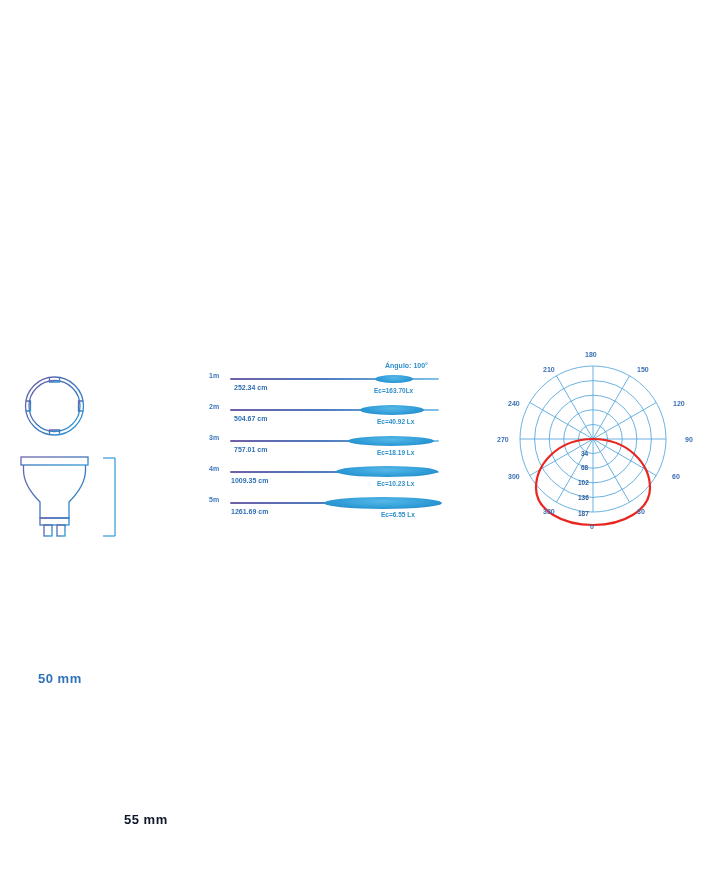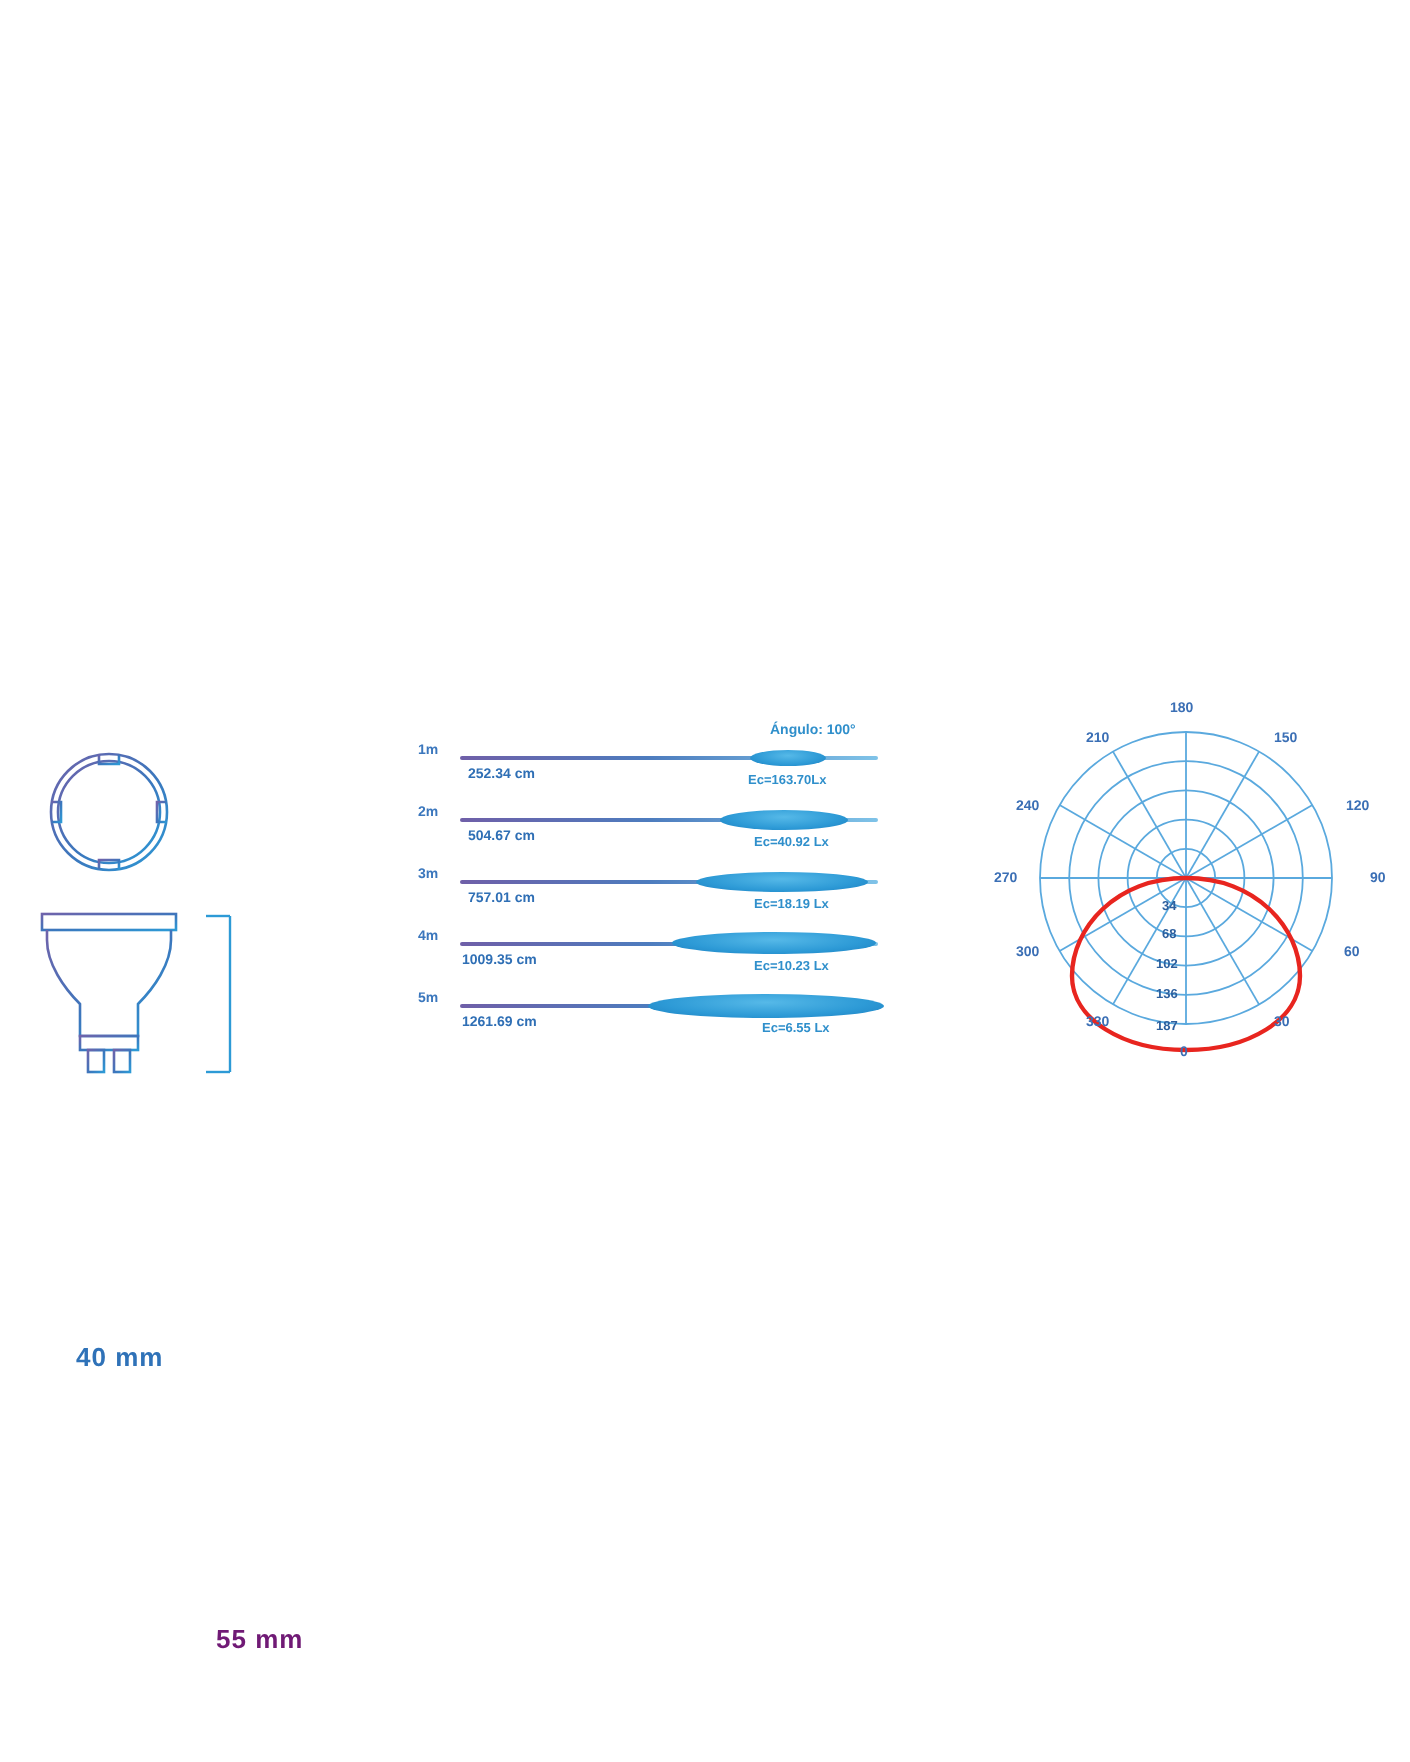--- a/index.html
+++ b/index.html
@@ -32,26 +32,26 @@
   }
   #dim-width-label {
     left: 38px;
     top: 341px;
     font-size: 13px;
     font-weight: bold;
     letter-spacing: .5px;
     color: #2f72b8;
   }
   #dim-height-label {
-    left: 108px;
+    left: 124px;
     top: 482px;
     font-size: 13px;
     font-weight: bold;
     letter-spacing: .5px;
-    color: #701a75;
+    color: #0f172a;
   }
 
   
   #beam-block {
     position: absolute;
     left: 200px;
     top: 355px;
     width: 255px;
     height: 170px;
   }
@@ -122,21 +122,21 @@
     font-size: 6.5px;
     font-weight: bold;
     color: #2c5f9e;
   }
 </style>
 </head>
 <body>
 
 <div id="dimensions-block">
 
-  <span class="t" id="dim-width-label">40 mm</span>
+  <span class="t" id="dim-width-label">50 mm</span>
 
   <span class="t" id="dim-height-label">55 mm</span>
 
   <svg width="200" height="220" viewBox="0 0 200 220" style="position:absolute;left:0;top:0;">
     <defs>
       <linearGradient id="gradLamp" x1="0" y1="0" x2="1" y2="1">
         <stop offset="0%" stop-color="#6f63ab"></stop>
         <stop offset="55%" stop-color="#3b77bd"></stop>
         <stop offset="100%" stop-color="#2d9ad6"></stop>
       </linearGradient>

